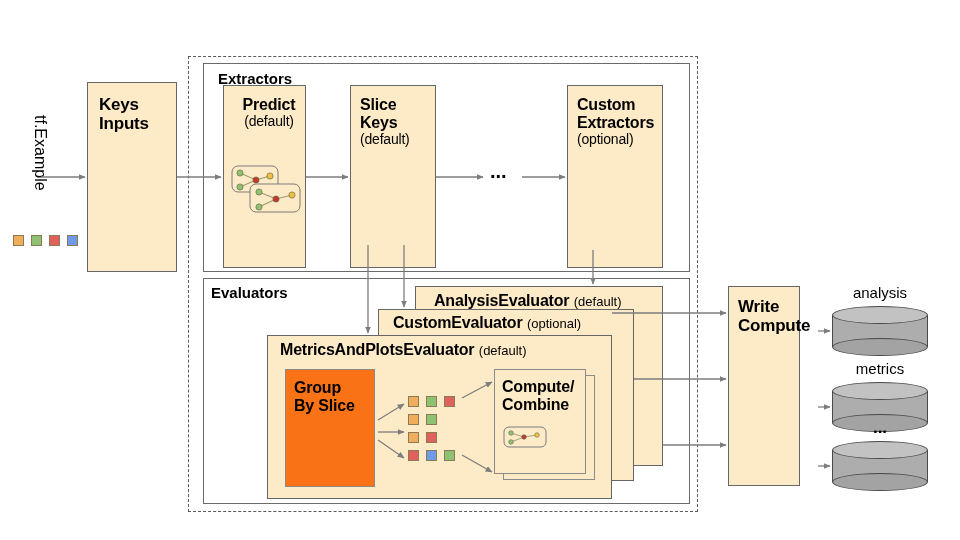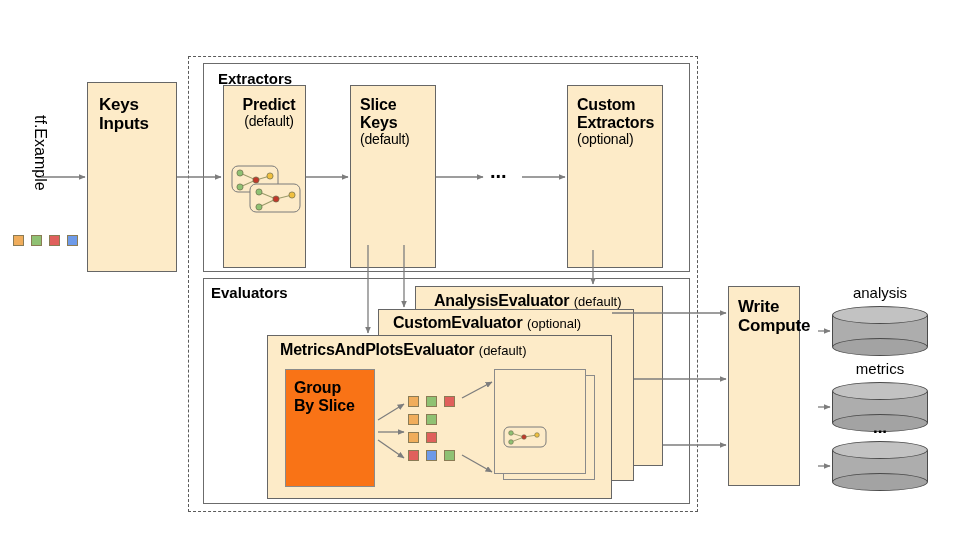--- a/index.html
+++ b/index.html
@@ -143,20 +143,24 @@
     </div>
     <div class="swrow">
       <span class="sw" style="background:#e0605c"></span>
       <span class="sw" style="background:#6e9ae8"></span>
       <span class="sw" style="background:#8fc173"></span>
     </div>
   </div>
 
   <div class="abs" style="left:503px;top:375px;width:92px;height:105px;background:#fdebc8;border:1.4px solid #8a8a8a;"></div>
   <div class="abs" style="left:494px;top:369px;width:92px;height:105px;background:#fdebc8;border:1.4px solid #8a8a8a;">
+    <div class="ttl" style="font-size:16px;padding:8px 0 0 7px;">
+      <div>Compute/</div>
+      <div>Combine</div>
+    </div>
     <svg class="abs" style="left:8px;top:56px;" width="44" height="22" viewBox="0 0 44 22">
       <rect x="1" y="1" width="42" height="20" rx="5" fill="#fdebc8" stroke="#7a7a7a" stroke-width="1"></rect>
       <path d="M8 7 L21 11 L34 9 M8 16 L21 11" stroke="#9a9a6a" stroke-width="0.9" fill="none"></path>
       <circle cx="8" cy="7" r="2.3" fill="#8fc173" stroke="#6b6b4b" stroke-width="0.6"></circle>
       <circle cx="8" cy="16" r="2.3" fill="#8fc173" stroke="#6b6b4b" stroke-width="0.6"></circle>
       <circle cx="21" cy="11" r="2.3" fill="#c0392b" stroke="#6b6b4b" stroke-width="0.6"></circle>
       <circle cx="34" cy="9" r="2.3" fill="#f0c040" stroke="#6b6b4b" stroke-width="0.6"></circle>
     </svg>
   </div>
 

